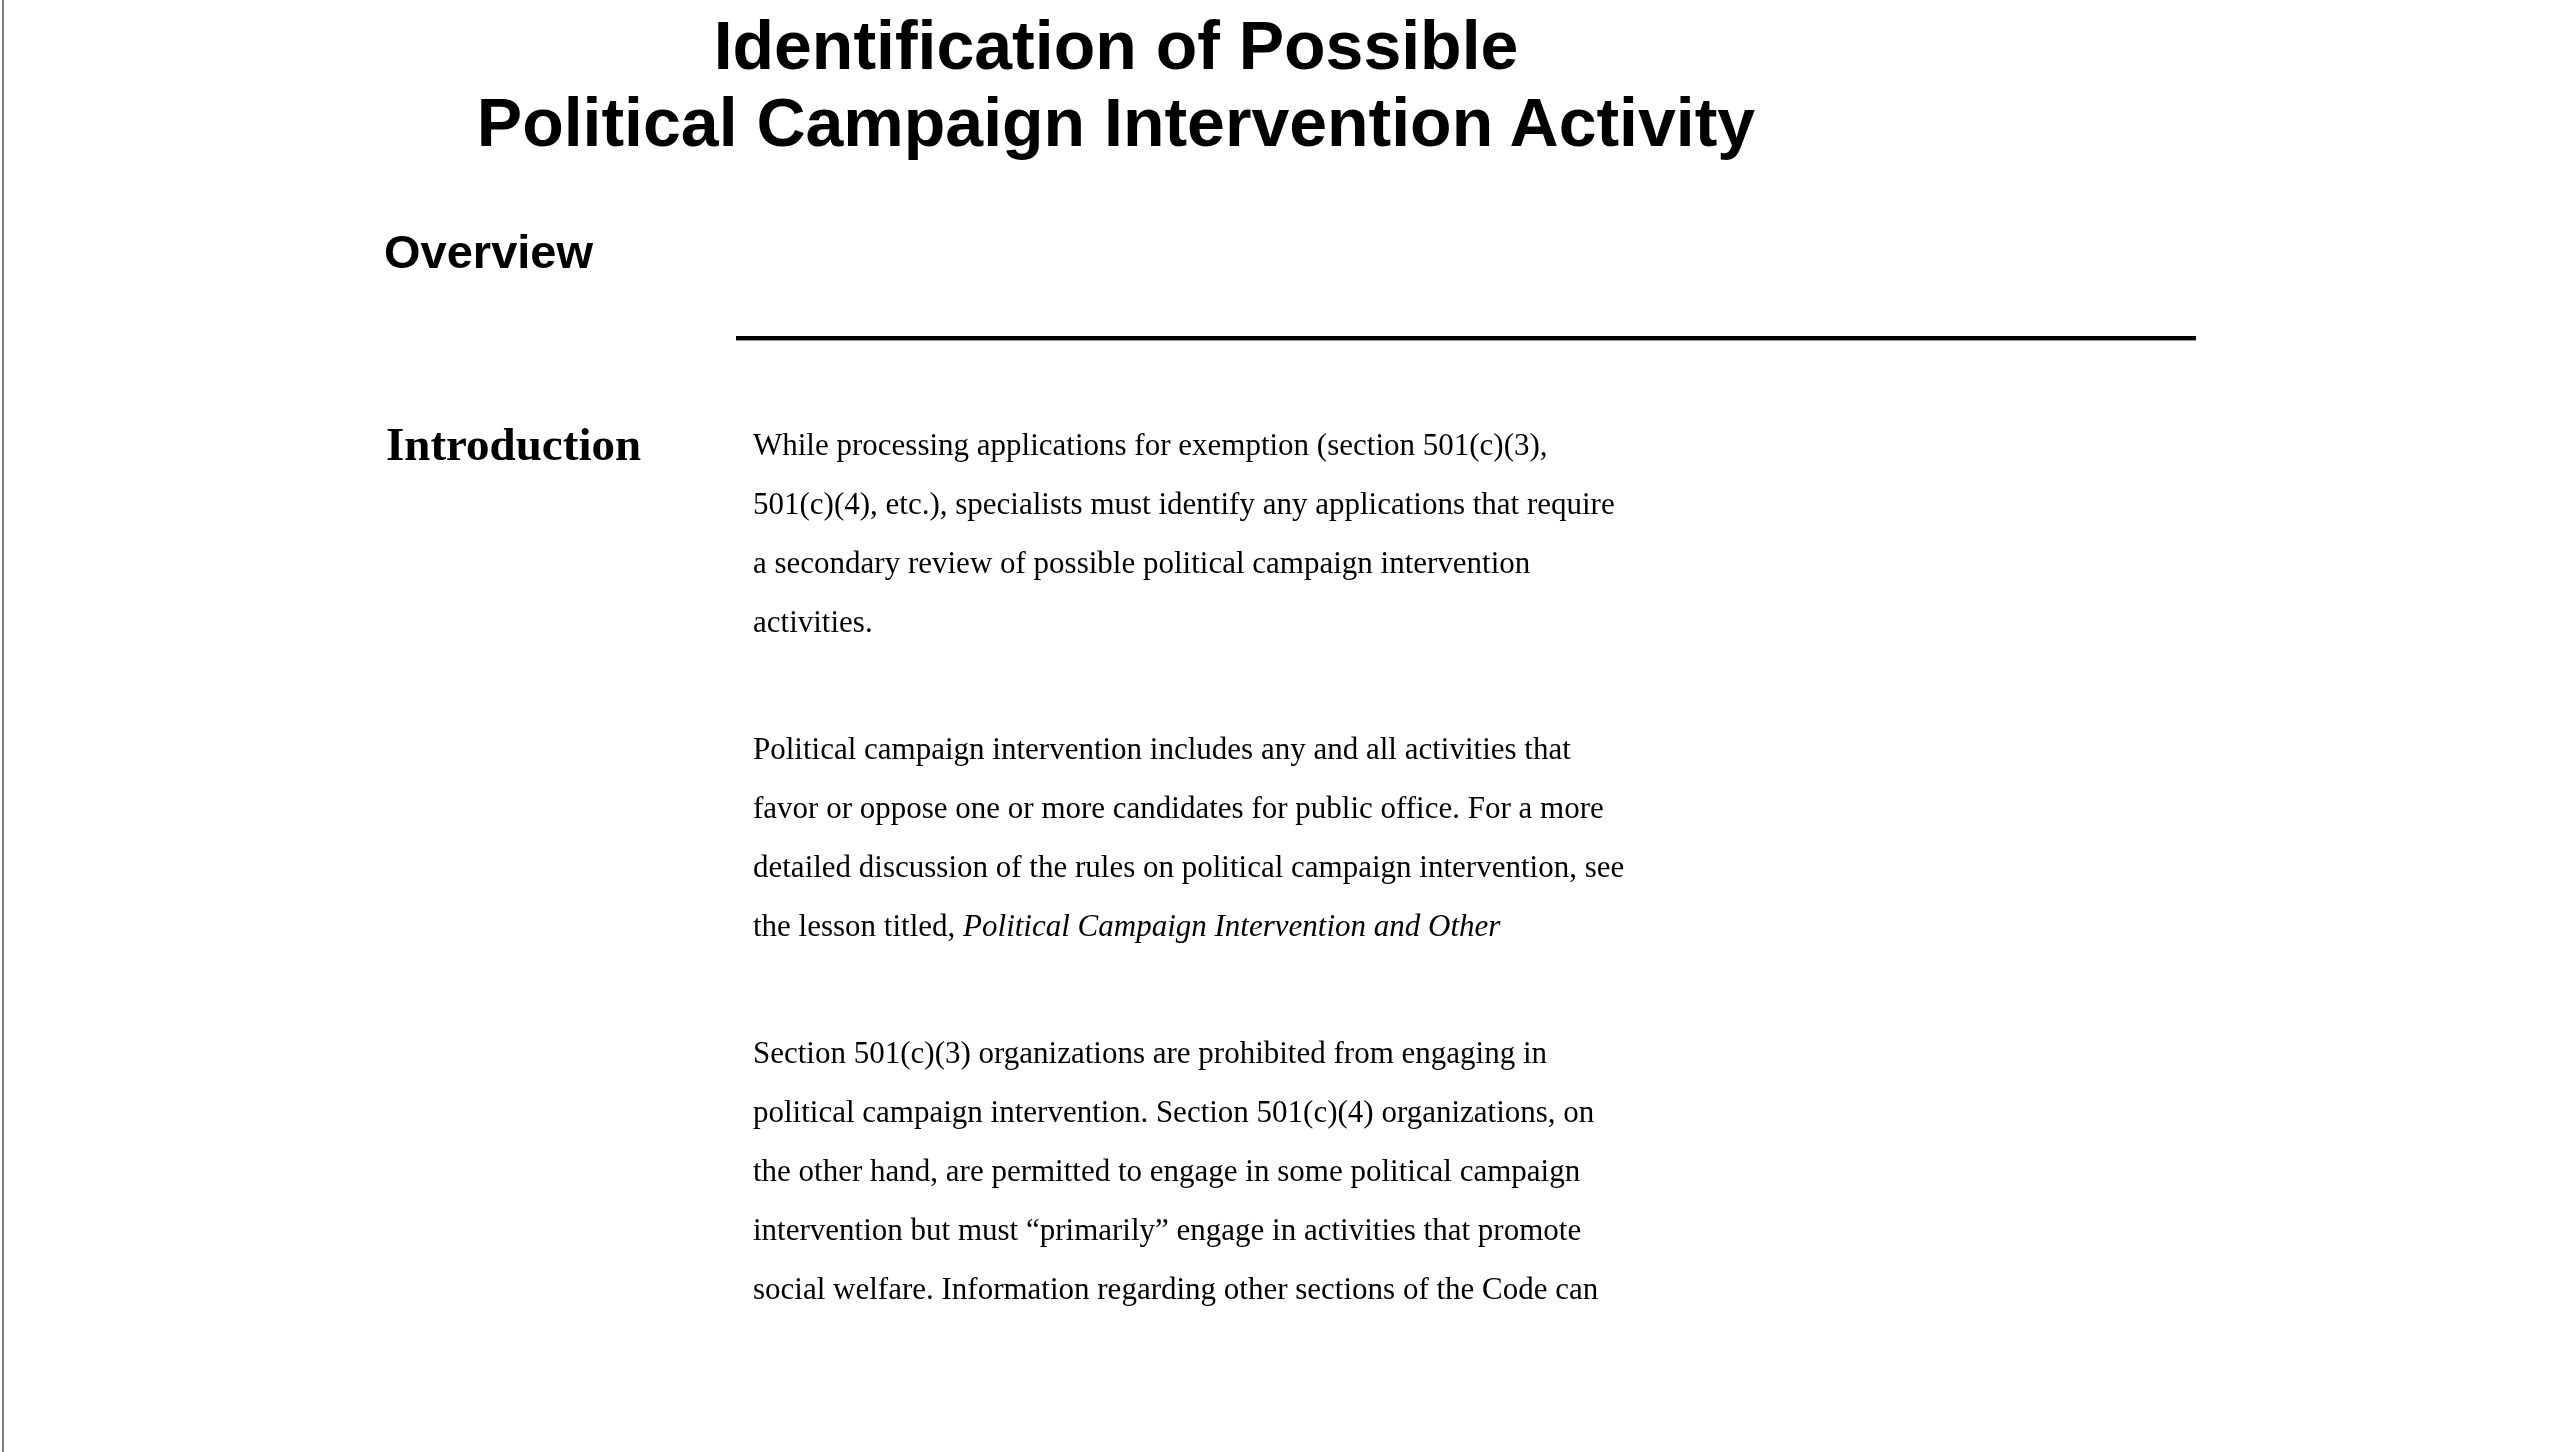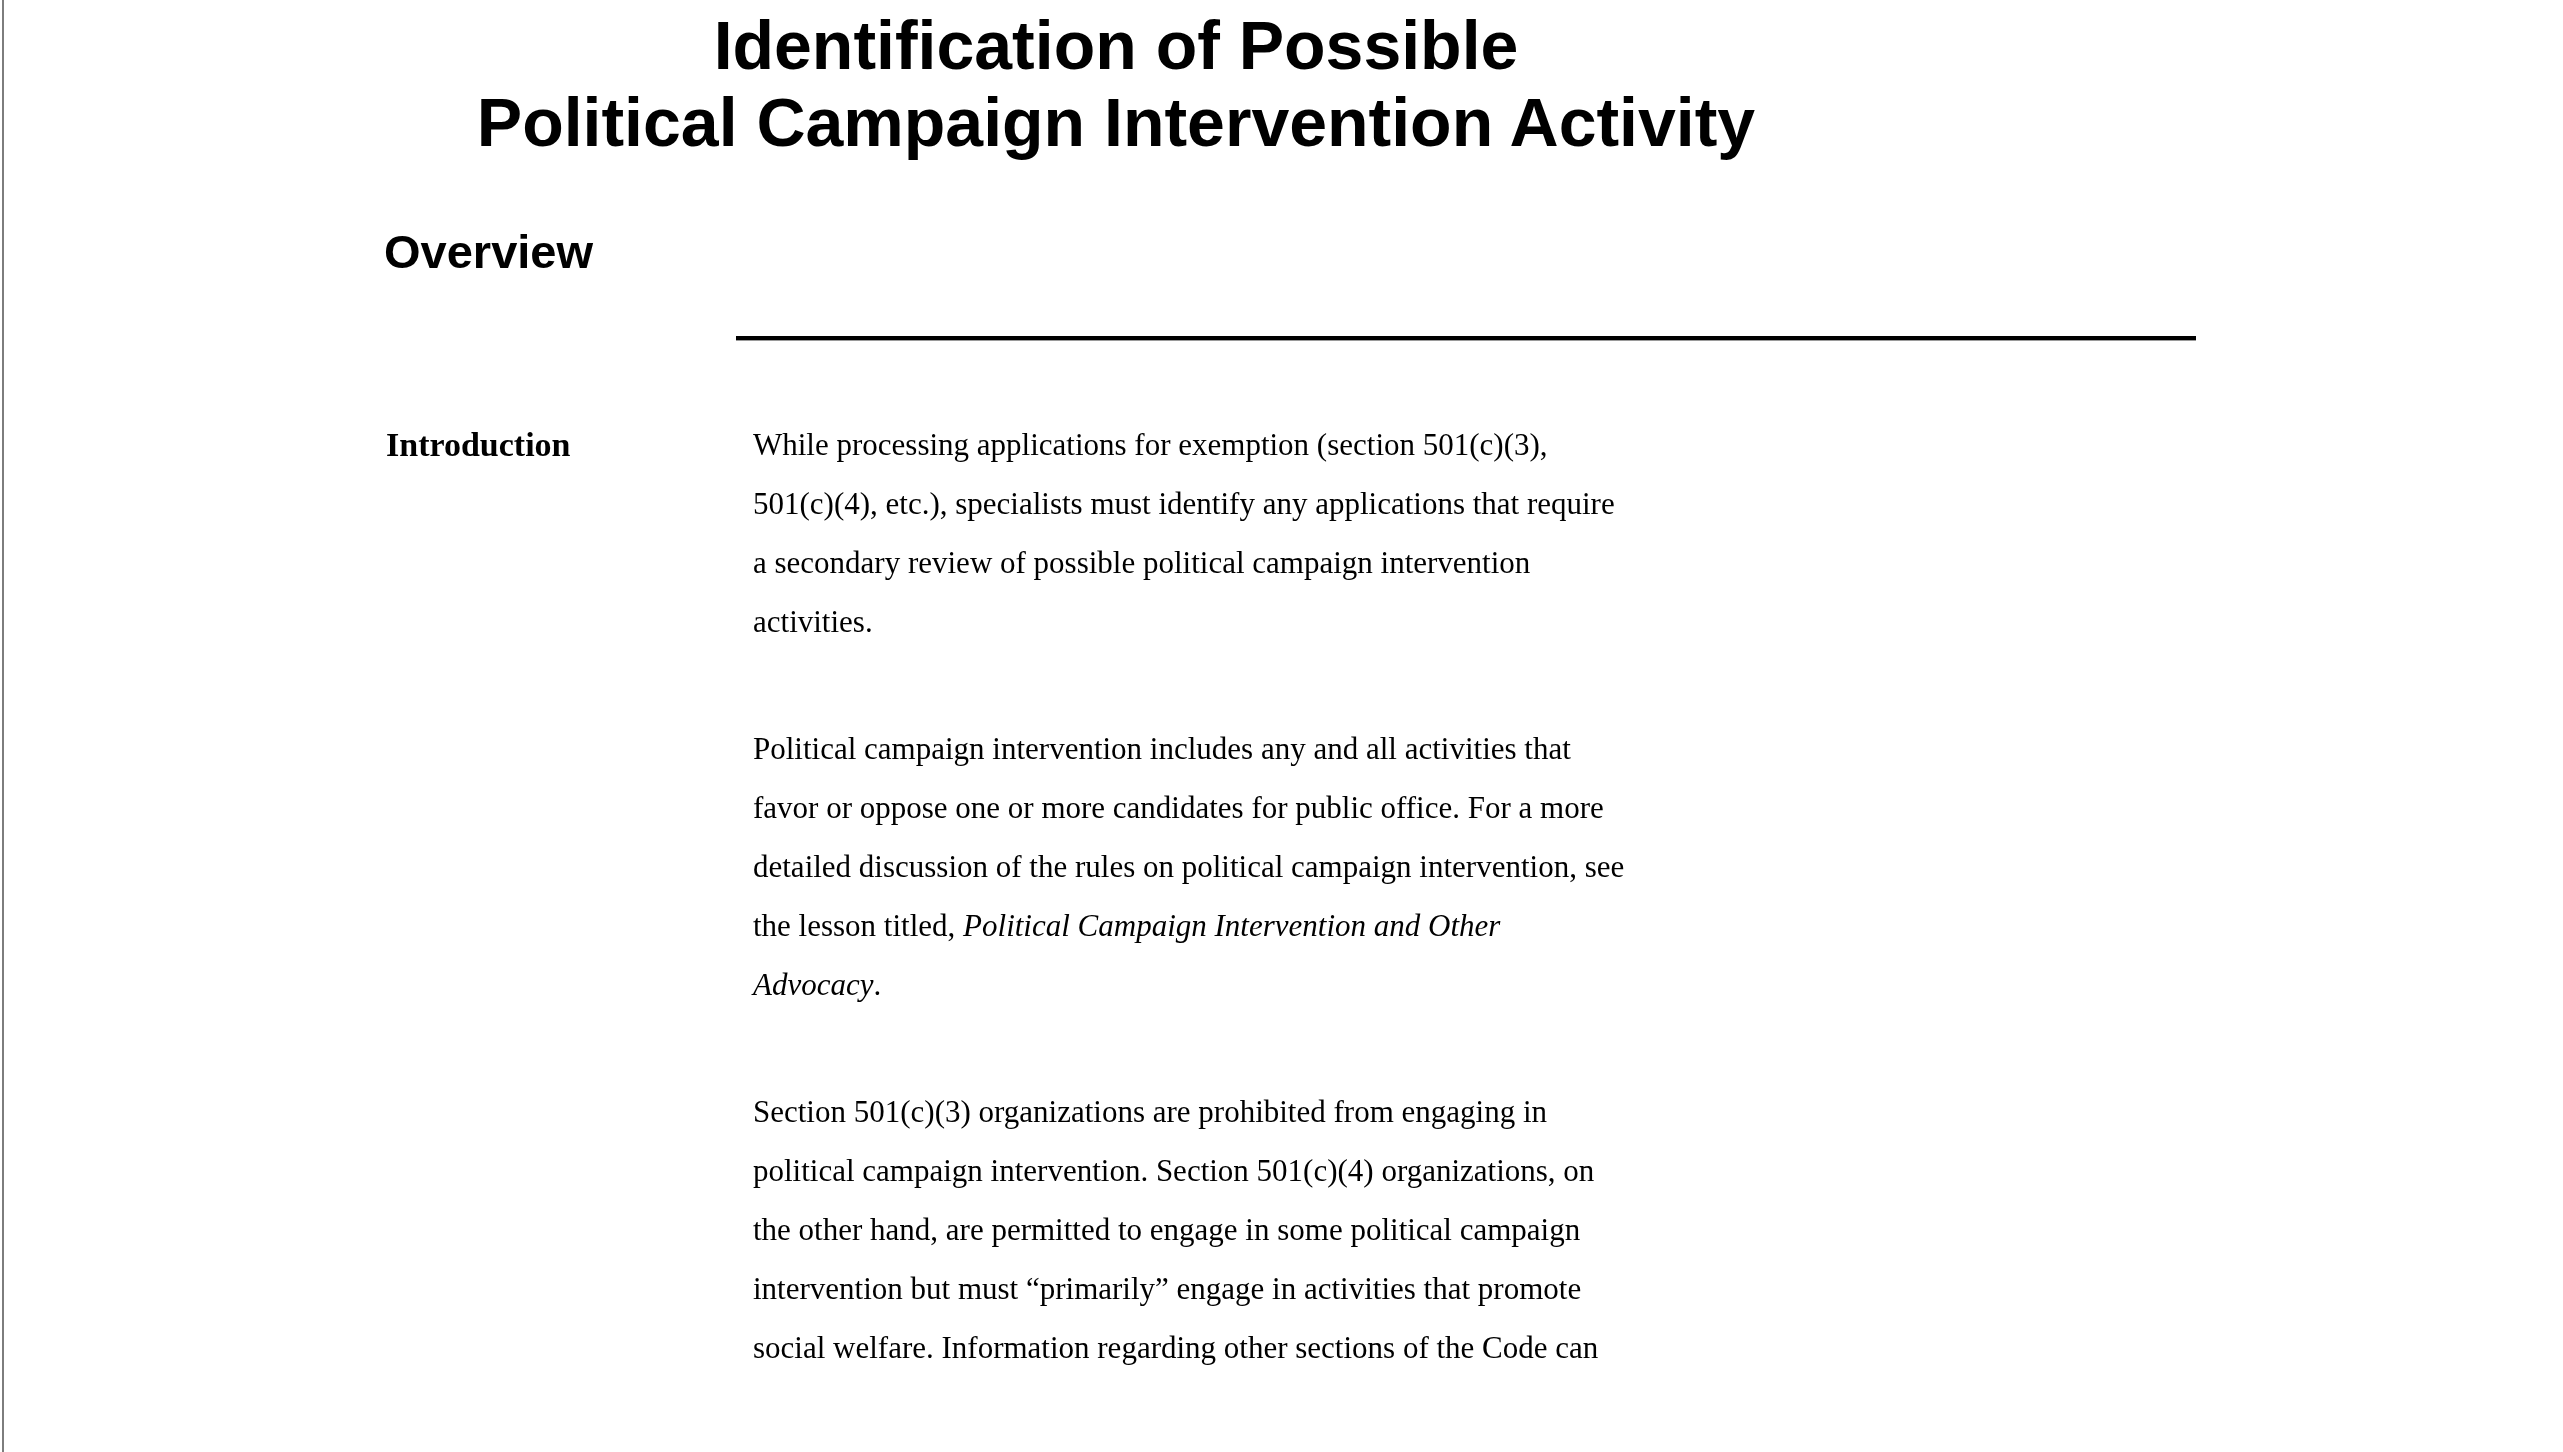--- a/index.html
+++ b/index.html
@@ -58,21 +58,21 @@
     top: 415px;
     left: 0;
     width: 2563px;
   }
   .block-label {
     position: absolute;
     left: 386px;
     top: 0;
     font-family: "Liberation Serif", serif;
     font-weight: bold;
-    font-size: 34px;
+    font-size: 47px;
     line-height: 59px;
     white-space: nowrap;
   }
   .body-column {
     position: absolute;
     left: 753px;
     top: 0;
     width: 1495px;
   }
   .paragraph {
@@ -112,21 +112,20 @@
         <div class="text-line"><span>While processing applications for exemption (section 501(c)(3),</span></div>
         <div class="text-line"><span>501(c)(4), etc.), specialists must identify any applications that require</span></div>
         <div class="text-line"><span>a secondary review of possible political campaign intervention</span></div>
         <div class="text-line"><span>activities.</span></div>
       </div>
       <div class="paragraph">
         <div class="text-line"><span>Political campaign intervention includes any and all activities that</span></div>
         <div class="text-line"><span>favor or oppose one or more candidates for public office. For a more</span></div>
         <div class="text-line"><span>detailed discussion of the rules on political campaign intervention, see</span></div>
         <div class="text-line"><span>the lesson titled, </span><span class="italic">Political Campaign Intervention and Other</span></div>
-        <div class="text-line"><span class="italic">Advocacy</span><span>.</span></div>
       </div>
       <div class="paragraph">
         <div class="text-line"><span>Section 501(c)(3) organizations are prohibited from engaging in</span></div>
         <div class="text-line"><span>political campaign intervention. Section 501(c)(4) organizations, on</span></div>
         <div class="text-line"><span>the other hand, are permitted to engage in some political campaign</span></div>
         <div class="text-line"><span>intervention but must “primarily” engage in activities that promote</span></div>
         <div class="text-line"><span>social welfare. Information regarding other sections of the Code can</span></div>
       </div>
     </div>
 </div>

